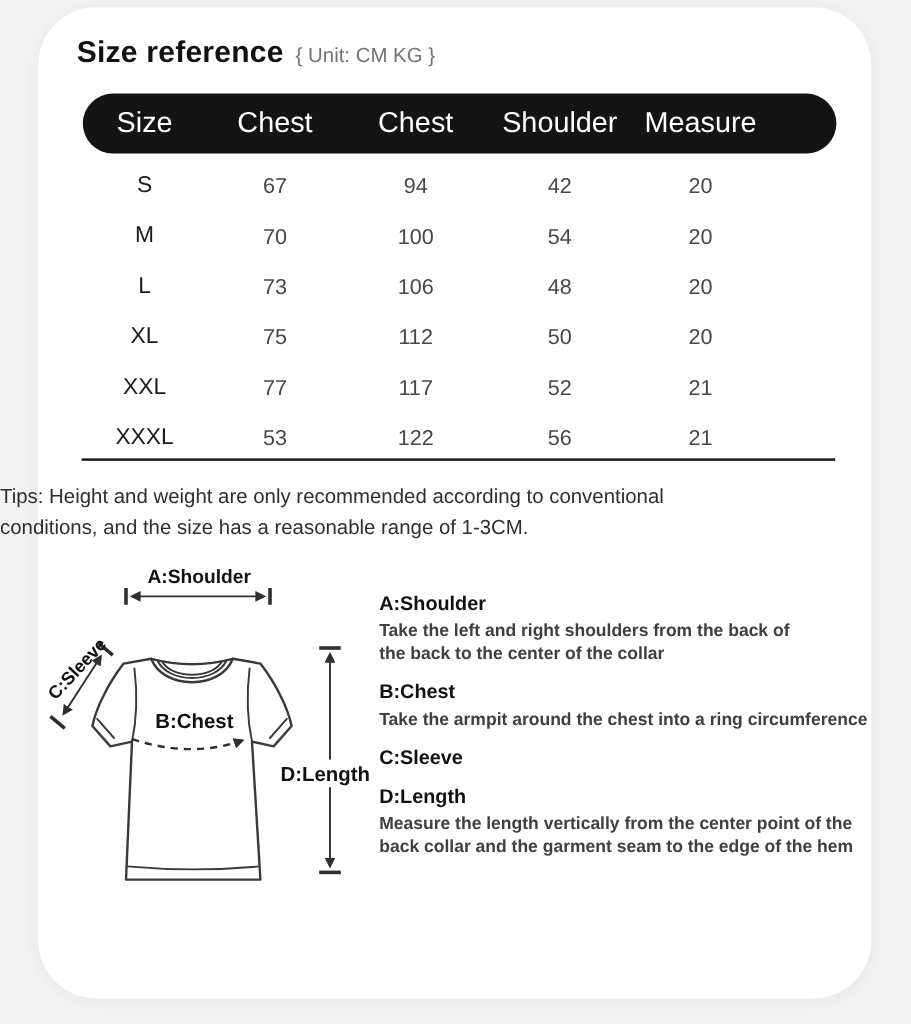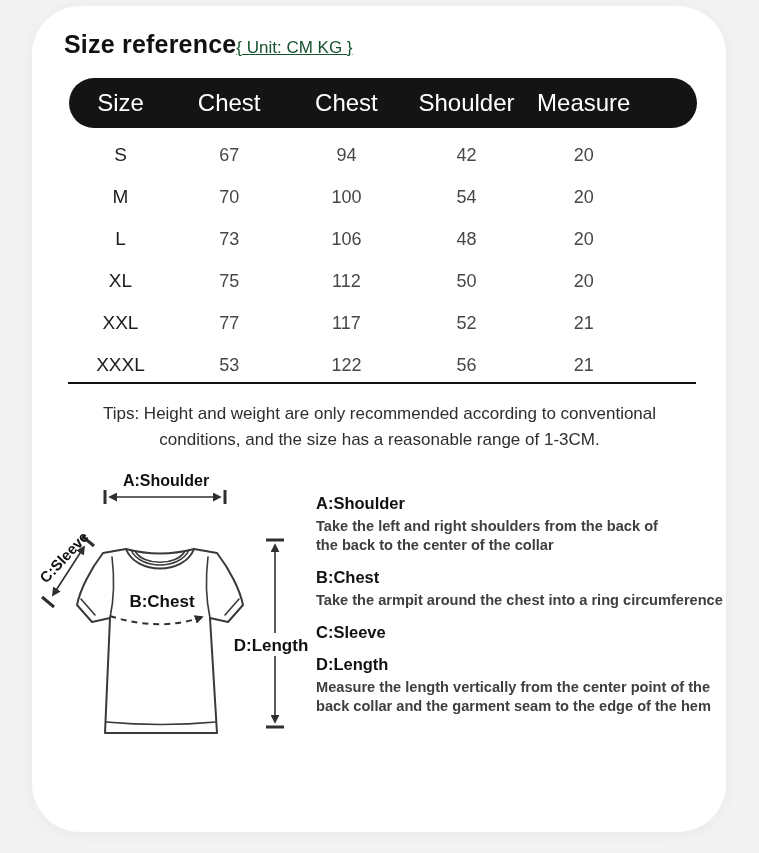--- a/index.html
+++ b/index.html
@@ -18,29 +18,29 @@
     position: absolute;
     left: 32px; top: 6px;
     width: 694px; height: 826px;
     background: #ffffff;
     border-radius: 48px;
     box-shadow: 0 2px 18px rgba(0,0,0,0.05);
   }
   .title-row {
     position: absolute;
     left: 64px; top: 30px;
-    display: flex; align-items: baseline; 
+    display: flex; align-items: baseline; gap: 10px;
     white-space: nowrap;
   }
   .title-row h1 {
     font-size: 25px; font-weight: 700; color: #111;
     letter-spacing: 0.2px;
   }
   .title-row .unit {
-    font-size: 17px; color: #14532d; text-decoration: underline;
+    font-size: 17px; color: #737373;
   }
   .grid-cols {
     display: grid;
     grid-template-columns: 18% 20% 21% 21% 20%;
     align-items: center;
   }
   .thead {
     position: absolute;
     left: 69px; top: 78px;
     width: 628px; height: 50px;
@@ -66,21 +66,21 @@
   .divider {
     position: absolute;
     left: 68px; top: 382px;
     width: 628px; height: 2px;
     background: #111111;
   }
   .tips {
     position: absolute;
     left: 0; top: 401px;
     width: 759px;
-    text-align: center;
+    text-align: left;
     font-size: 17px; line-height: 26px;
     color: #2e2e2e;
   }
   .diagram {
     position: absolute;
     left: 20px; top: 465px;
     width: 300px; height: 290px;
   }
   .diagram text {
     font-family: "Liberation Sans", "DejaVu Sans", sans-serif;

